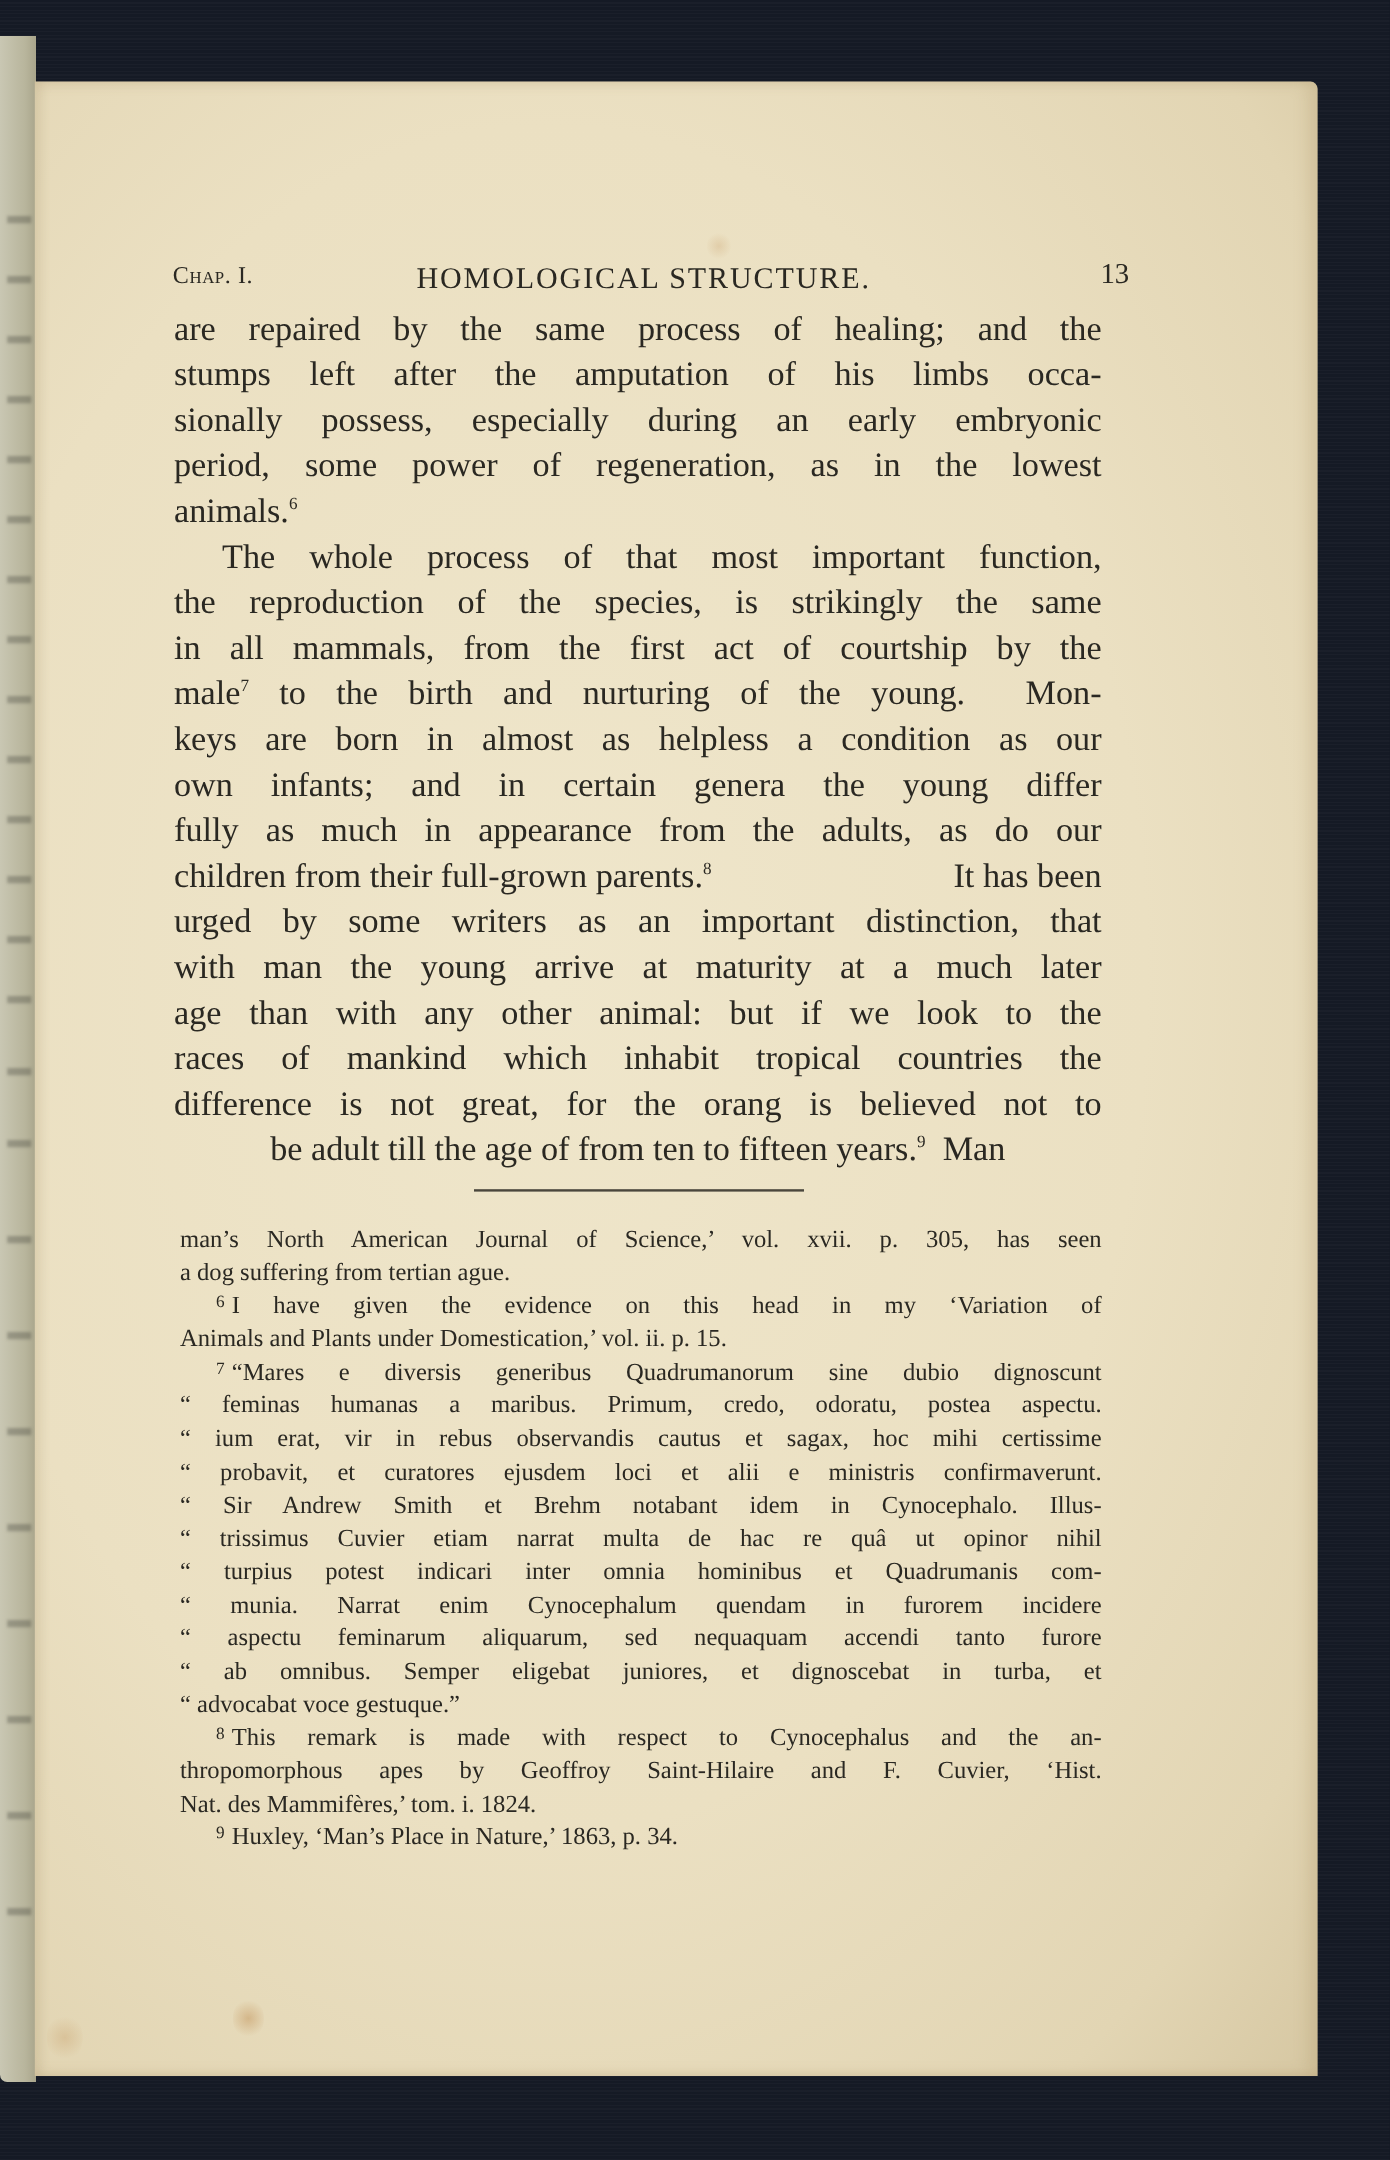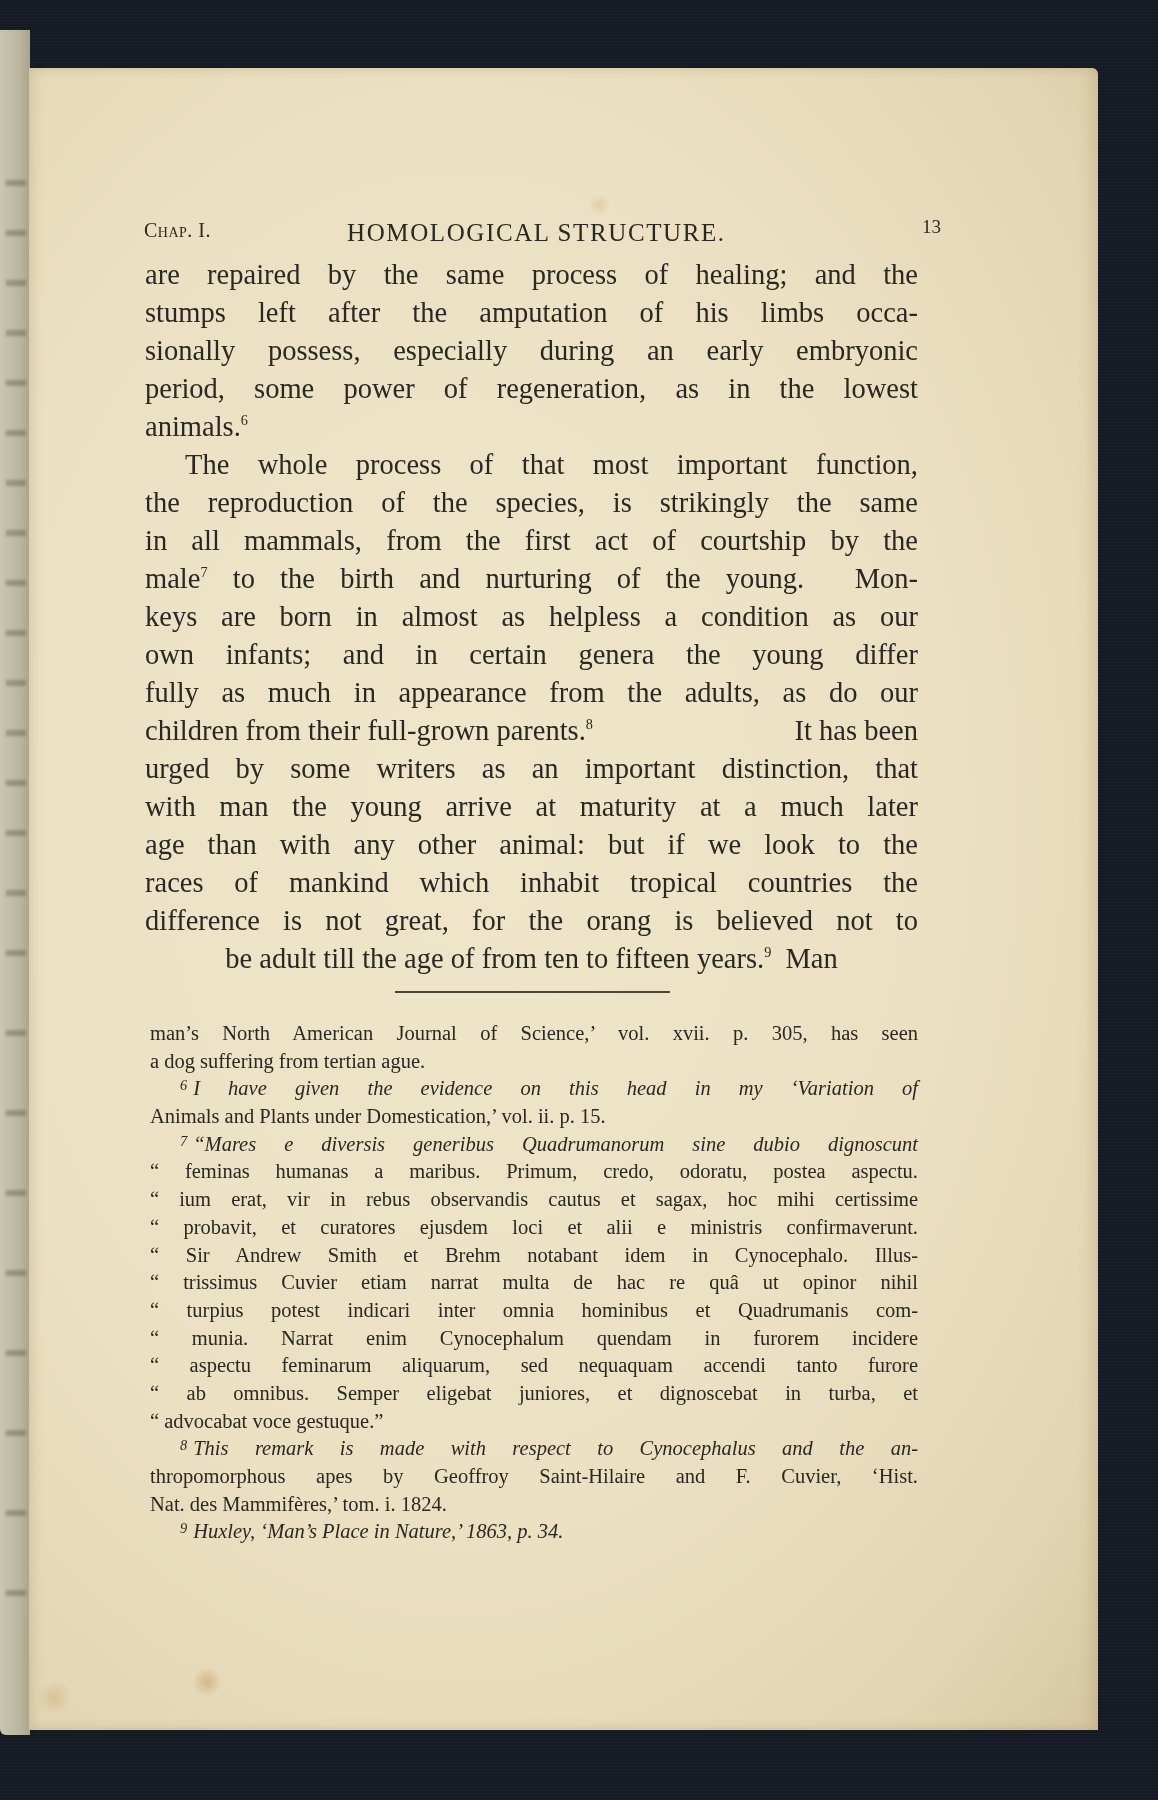--- a/index.html
+++ b/index.html
@@ -68,21 +68,21 @@
     position: absolute;
     left: 203px;
     top: 0;
     font-size: 25px;
     letter-spacing: 1.6px;
   }
   .page-num {
     position: absolute;
     right: 10px;
     top: -3px;
-    font-size: 19px;
+    font-size: 24px;
   }
   .body-text {
     position: absolute;
     left: 116px;
     top: 188px;
     width: 773px;
     font-size: 28.5px;
   }
   .line {
     height: 38px;
@@ -124,21 +124,20 @@
     line-height: 27.7px;
     white-space: nowrap;
     text-align: justify;
     text-align-last: justify;
   }
   .fline.last {
     text-align-last: left;
   }
   .fline.indent {
     padding-left: 30px;
-    font-style: italic;
   }
   .fnum {
     font-size: 0.7em;
     position: relative;
     top: -0.35em;
     margin-right: 6px;
   }
 </style>
 </head>
 <body>

